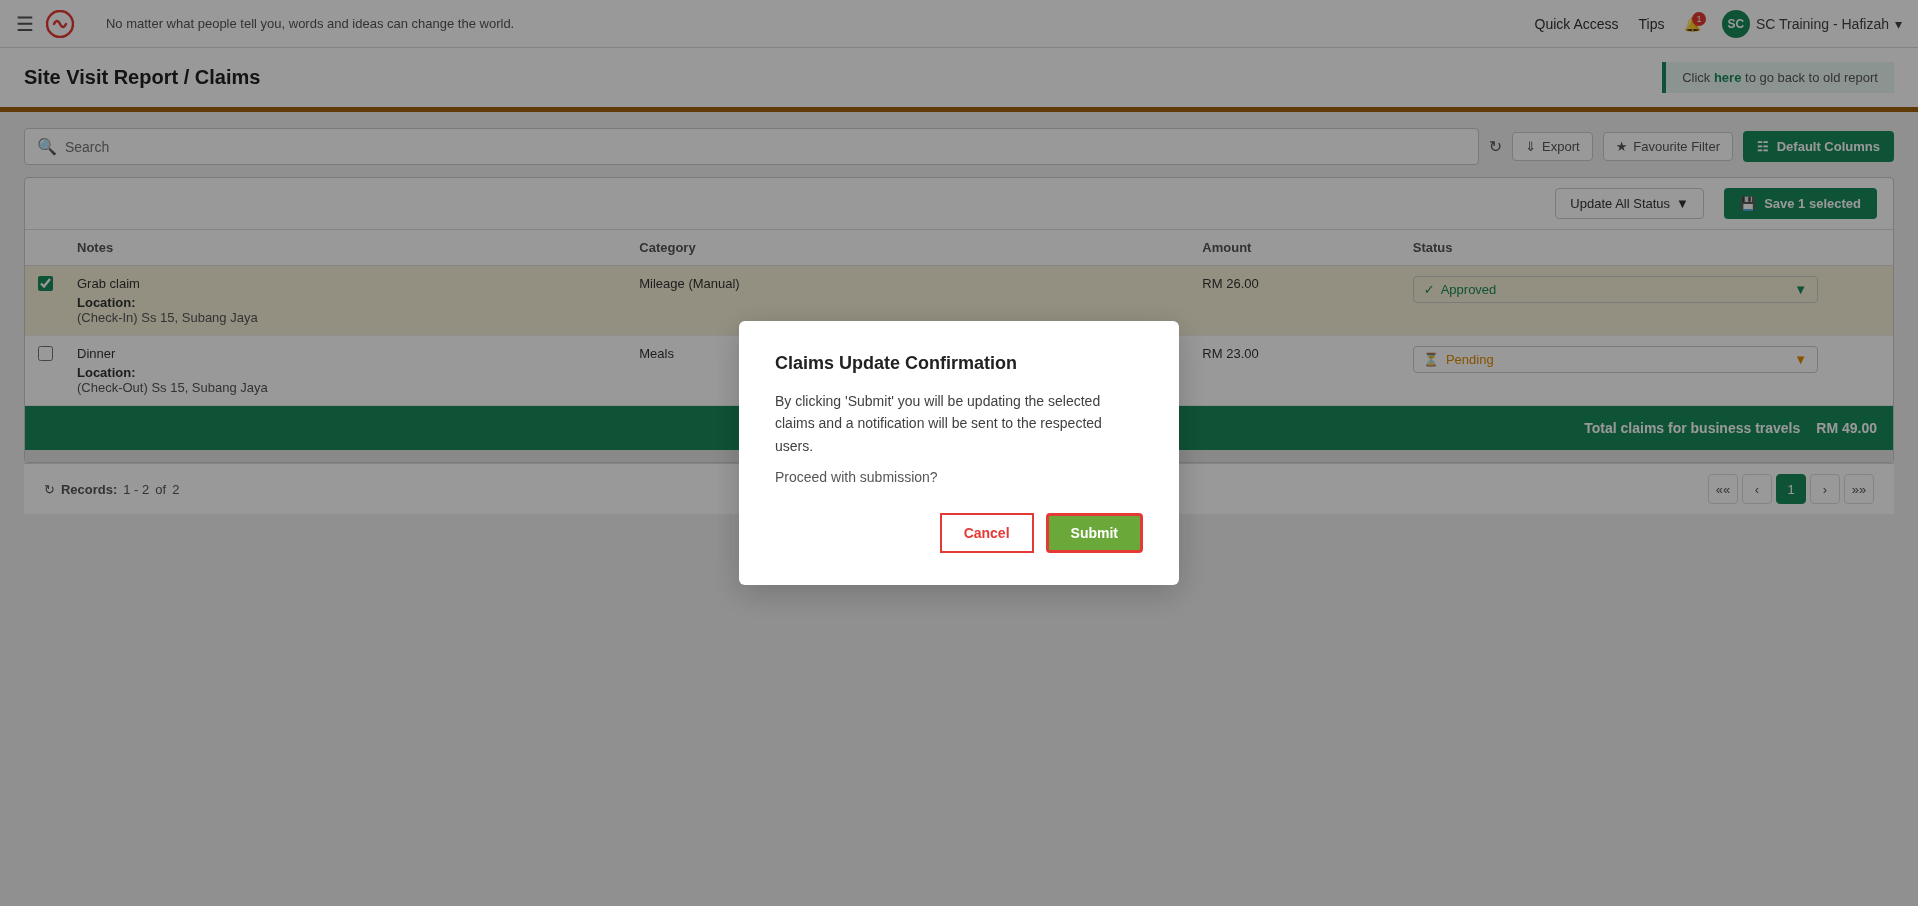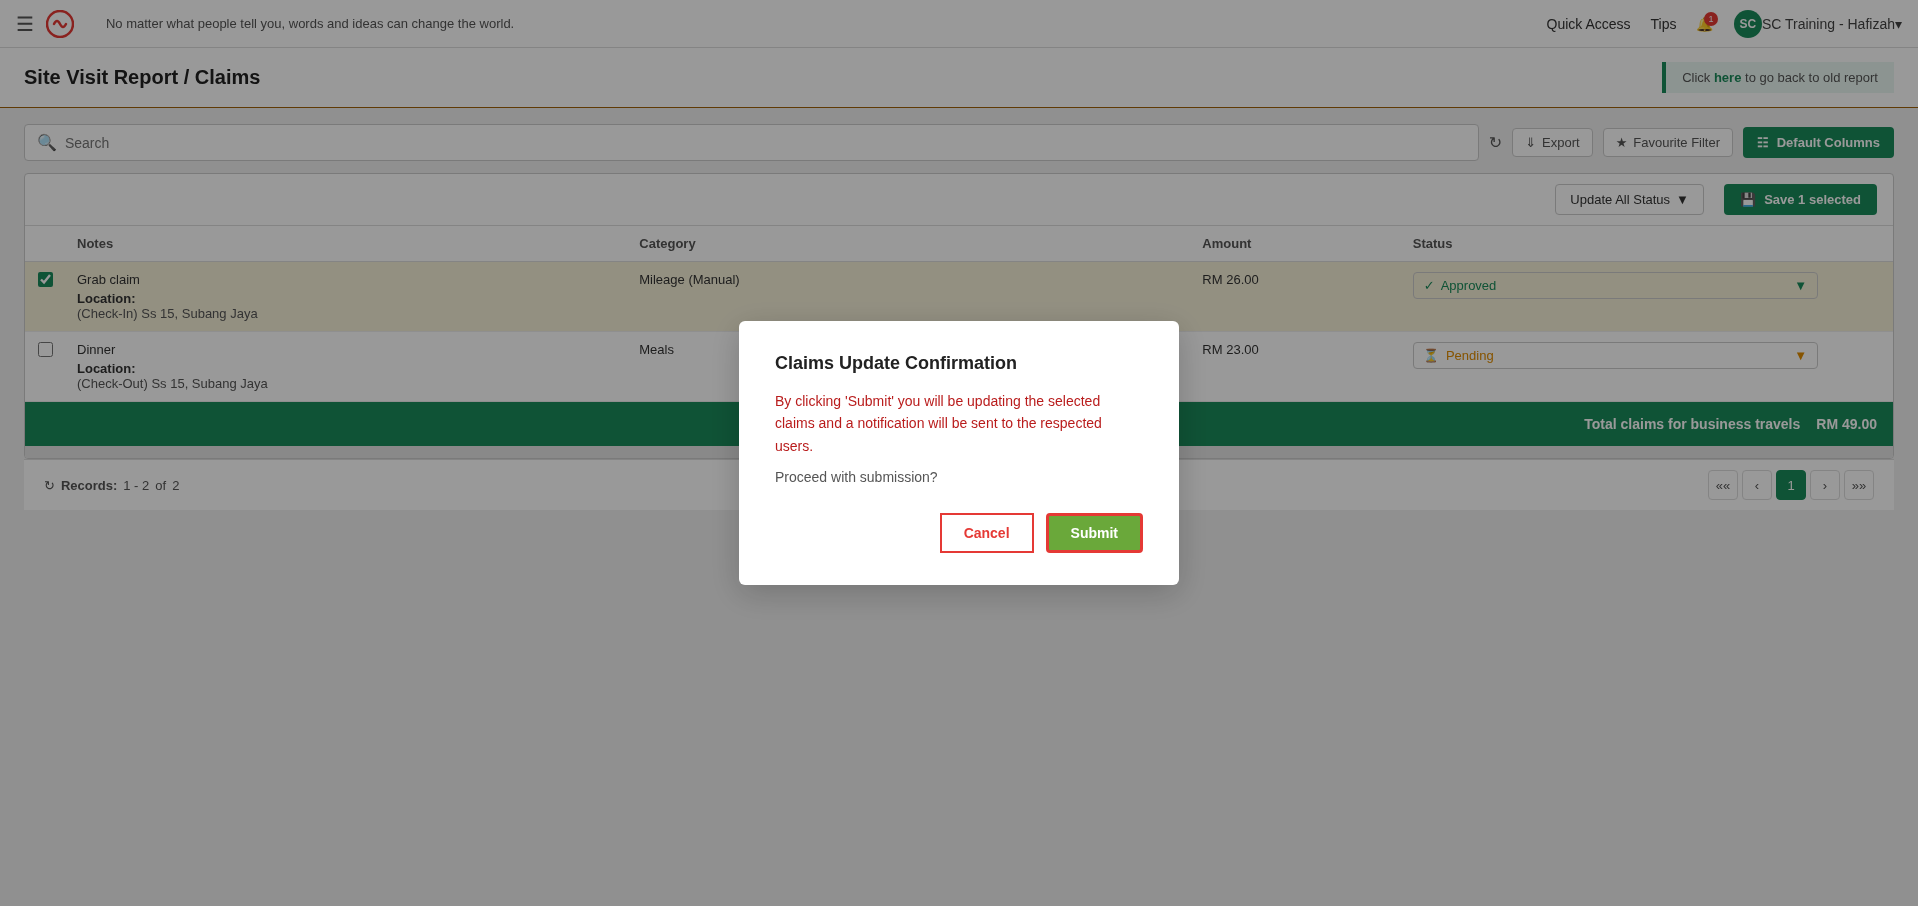--- a/index.html
+++ b/index.html
@@ -11,27 +11,27 @@
       padding: 0 16px; border-bottom: 1px solid #ddd; gap: 12px;
     }
     .topnav-menu { font-size: 20px; cursor: pointer; color: #555; }
     .topnav-logo { display: flex; align-items: center; }
     .topnav-logo svg { width: 28px; height: 28px; }
     .topnav-quote { color: #555; font-size: 13px; flex: 1; margin-left: 20px; }
     .topnav-right { display: flex; align-items: center; gap: 20px; font-size: 14px; color: #444; }
     .topnav-right .link { cursor: pointer; color: #333; }
     .notif-icon { position: relative; cursor: pointer; }
     .notif-badge { position: absolute; top: -4px; right: -4px; background: #e53935; color: #fff; border-radius: 50%; width: 14px; height: 14px; font-size: 9px; display: flex; align-items: center; justify-content: center; }
-    .user-pill { display: flex; align-items: center; cursor: pointer; }
+    .user-pill { display: flex; align-items: center; gap: 6px; cursor: pointer; }
     .user-avatar { width: 28px; height: 28px; background: #1a8a5a; border-radius: 50%; display: flex; align-items: center; justify-content: center; color: #fff; font-size: 12px; font-weight: bold; }
 
     
     .page-header {
       background: #fff; padding: 14px 24px; display: flex; align-items: center; justify-content: space-between;
-      border-bottom: 1px solid #a16207;
+      border-bottom: 5px solid #a16207;
     }
     .page-title { font-size: 20px; font-weight: 600; color: #222; }
     .old-report-link { border-left: 4px solid #1a8a5a; padding: 8px 16px; background: #eaf7f2; font-size: 13px; color: #555; }
     .old-report-link a { color: #1a8a5a; text-decoration: none; font-weight: 600; }
 
     
     .main { padding: 16px 24px; background: #f0f0f0; min-height: calc(906px - 48px - 64px); }
     .search-input { border: none; outline: none; flex: 1; font-size: 14px; color: #888; }
     .icon-btn { display: flex; align-items: center; gap: 6px; cursor: pointer; color: #555; padding: 6px 12px; border: 1px solid #ccc; border-radius: 4px; background: #fff; font-size: 13px; }
     .btn-default-cols { display: flex; align-items: center; gap: 8px; background: #1a8a5a; color: #fff; border: none; border-radius: 4px; padding: 8px 14px; cursor: pointer; font-size: 13px; font-weight: 600; }
@@ -76,21 +76,21 @@
     .page-controls { display: flex; align-items: center; gap: 4px; }
     .page-btn { width: 30px; height: 30px; border: 1px solid #ddd; border-radius: 4px; background: #fff; cursor: pointer; display: flex; align-items: center; justify-content: center; font-size: 13px; color: #555; }
     .page-btn.active { background: #1a8a5a; color: #fff; border-color: #1a8a5a; }
 
     
     .overlay { position: fixed; top: 0; left: 0; width: 100%; height: 100%; background: rgba(0,0,0,0.4); z-index: 100; display: flex; align-items: center; justify-content: center; }
 
     
     .modal { background: #fff; border-radius: 6px; padding: 32px 36px; width: 440px; box-shadow: 0 8px 32px rgba(0,0,0,0.2); position: relative; z-index: 101; }
     .modal-title { font-size: 18px; font-weight: 700; color: #222; margin-bottom: 16px; }
-    .modal-body { font-size: 14px; color: #b91c1c; line-height: 1.6; margin-bottom: 12px; margin-top: 16px; }
+    .modal-body { font-size: 14px; color: #404040; line-height: 1.6; margin-bottom: 12px; margin-top: 16px; }
     .modal-question { font-size: 14px; color: #555; margin-bottom: 28px; }
     .modal-actions { display: flex; justify-content: flex-end; gap: 12px; }
     .modal-cancel { background: #fff; border: 2px solid #e53935; color: #e53935; border-radius: 0; padding: 9px 22px; cursor: pointer; font-size: 14px; font-weight: 600; }
     .modal-submit { background: #6aa83a; border: 3px solid #e53935; color: #fff; border-radius: 4px; padding: 9px 22px; cursor: pointer; font-size: 14px; font-weight: 700; }
 
     .refresh-icon { cursor: pointer; color: #555; font-size: 16px; }
     .search-row-outer { display: flex; align-items: center; gap: 10px; margin-bottom: 12px; }
     .search-box { flex: 1; display: flex; align-items: center; background: #fff; border: 1px solid #ccc; border-radius: 4px; padding: 8px 12px; gap: 8px; }
   </style>
 </head>

